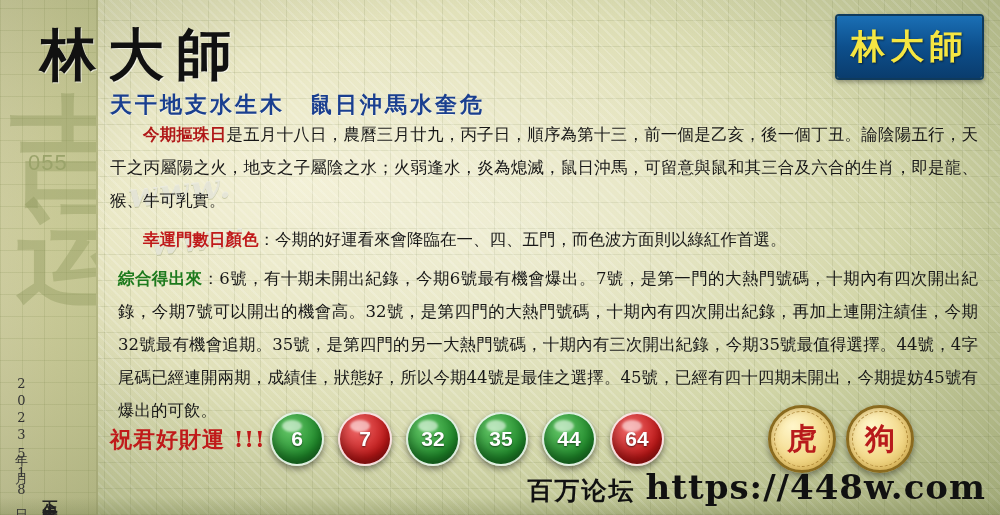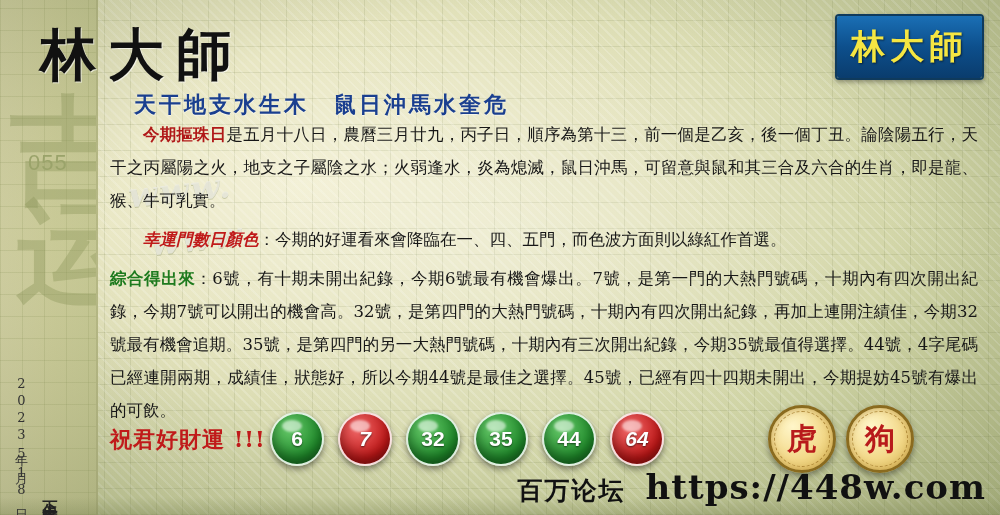--- a/index.html
+++ b/index.html
@@ -69,21 +69,21 @@
   #wm2{left:150px;top:218px;font-size:34px;transform:rotate(-6deg);}
 
   
   #masthead{
     position:absolute;left:40px;top:18px;z-index:6;
     font-family:"DejaVu Serif","Liberation Serif",serif;
     font-size:56px;font-weight:bold;color:#111;letter-spacing:12px;
     text-shadow:1px 1px 0 rgba(255,255,255,.6);
   }
   #subtitle{
-    position:absolute;left:134px;top:90px;z-index:6;
+    position:absolute;left:110px;top:90px;z-index:6;
     font-family:"DejaVu Serif","Liberation Serif",serif;
     font-size:22px;font-weight:bold;color:#1a3f8f;letter-spacing:3px;
     text-shadow:0 1px 0 rgba(255,255,255,.55);
   }
 
   
   #banner{
     position:absolute;right:16px;top:14px;z-index:7;
     display:flex;align-items:stretch;height:62px;
     border:2px solid #0f3a5c;border-radius:4px;overflow:hidden;
@@ -109,24 +109,24 @@
   }
 
   
   #article{
     position:absolute;left:110px;top:118px;width:868px;z-index:6;
     font-family:"DejaVu Serif","Liberation Serif",serif;
     color:#171717;font-size:16.5px;line-height:33px;text-align:justify;
   }
   .para{margin:0 0 6px 0;text-indent:2em;}
   .lead{color:#b01818;font-weight:bold;margin-top:12px;}
-  .red{color:#c01a1a;font-weight:bold;font-style:italic;}
+  .red{color:#c01a1a;font-weight:bold;}
   .green{color:#1d7a1d;font-weight:bold;}
   #p-lucky{margin-top:2px;}
-  #p-summary{margin-top:4px;text-indent:0;}
+  #p-summary{margin-top:4px;text-indent:0;margin-left:8px;}
   #p-summary .bodytext{display:inline;}
 
   
   #wish{
     position:absolute;left:110px;top:425px;z-index:6;
     font-family:"DejaVu Serif","Liberation Serif",serif;
     font-size:22px;color:#c01a1a;font-weight:bold;letter-spacing:1px;
   }
 
   
@@ -163,21 +163,21 @@
     box-shadow:0 3px 6px rgba(0,0,0,.4), inset 0 0 8px rgba(180,140,60,.7);
   }
   .seal:before{
     content:"";position:absolute;width:54px;height:54px;border-radius:50%;
     border:1px dashed rgba(160,120,40,.8);
   }
 
   
   #footer{
     position:absolute;right:14px;bottom:8px;z-index:8;
-    display:flex;align-items:baseline;gap:20px;
+    display:flex;align-items:baseline;gap:10px;
     font-family:"DejaVu Serif","Liberation Serif",serif;
     text-align:right;
   }
   #footer-brand{font-size:25px;font-weight:bold;color:#111;letter-spacing:2px;}
   #footer-url{font-size:34px;font-weight:bold;color:#111;letter-spacing:1px;}
 
   
   #bottom-edge{
     position:absolute;left:0;bottom:0;width:1000px;height:18px;
     background:linear-gradient(180deg,rgba(150,160,110,0) 0%,rgba(120,130,80,.35) 100%);

